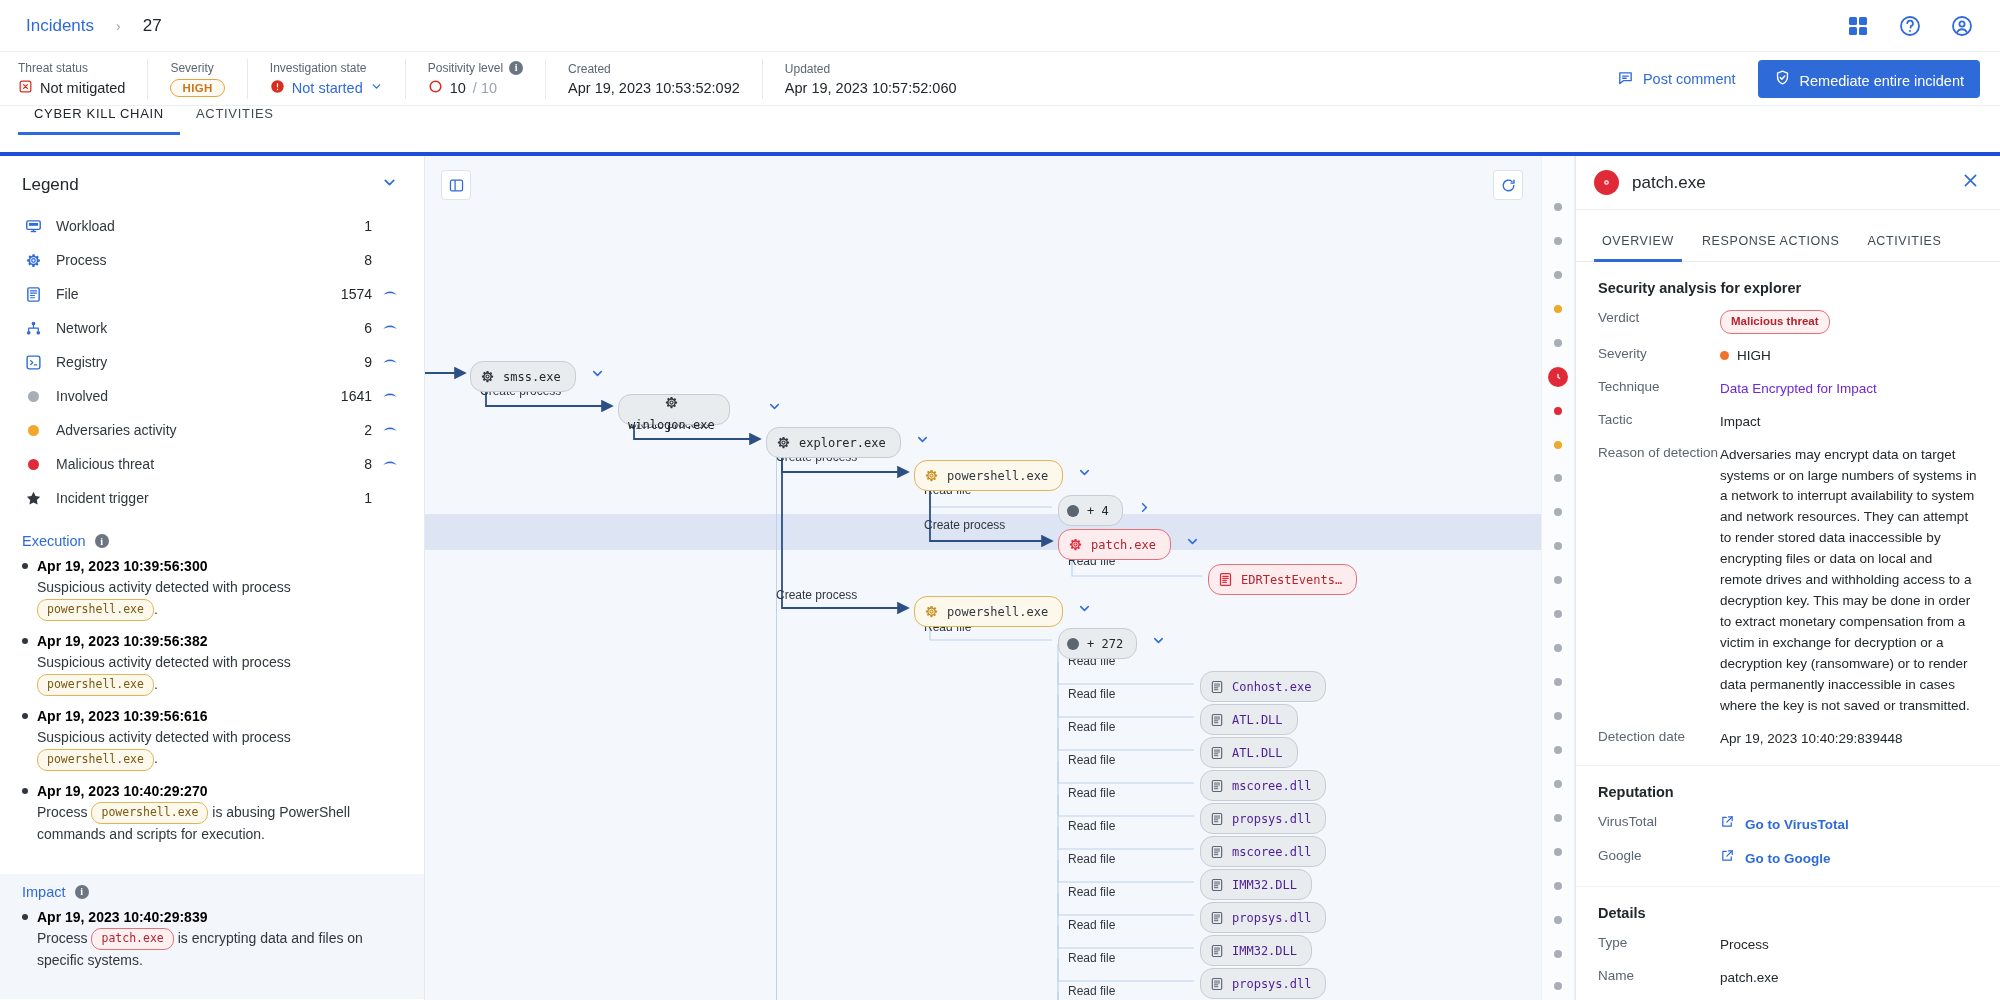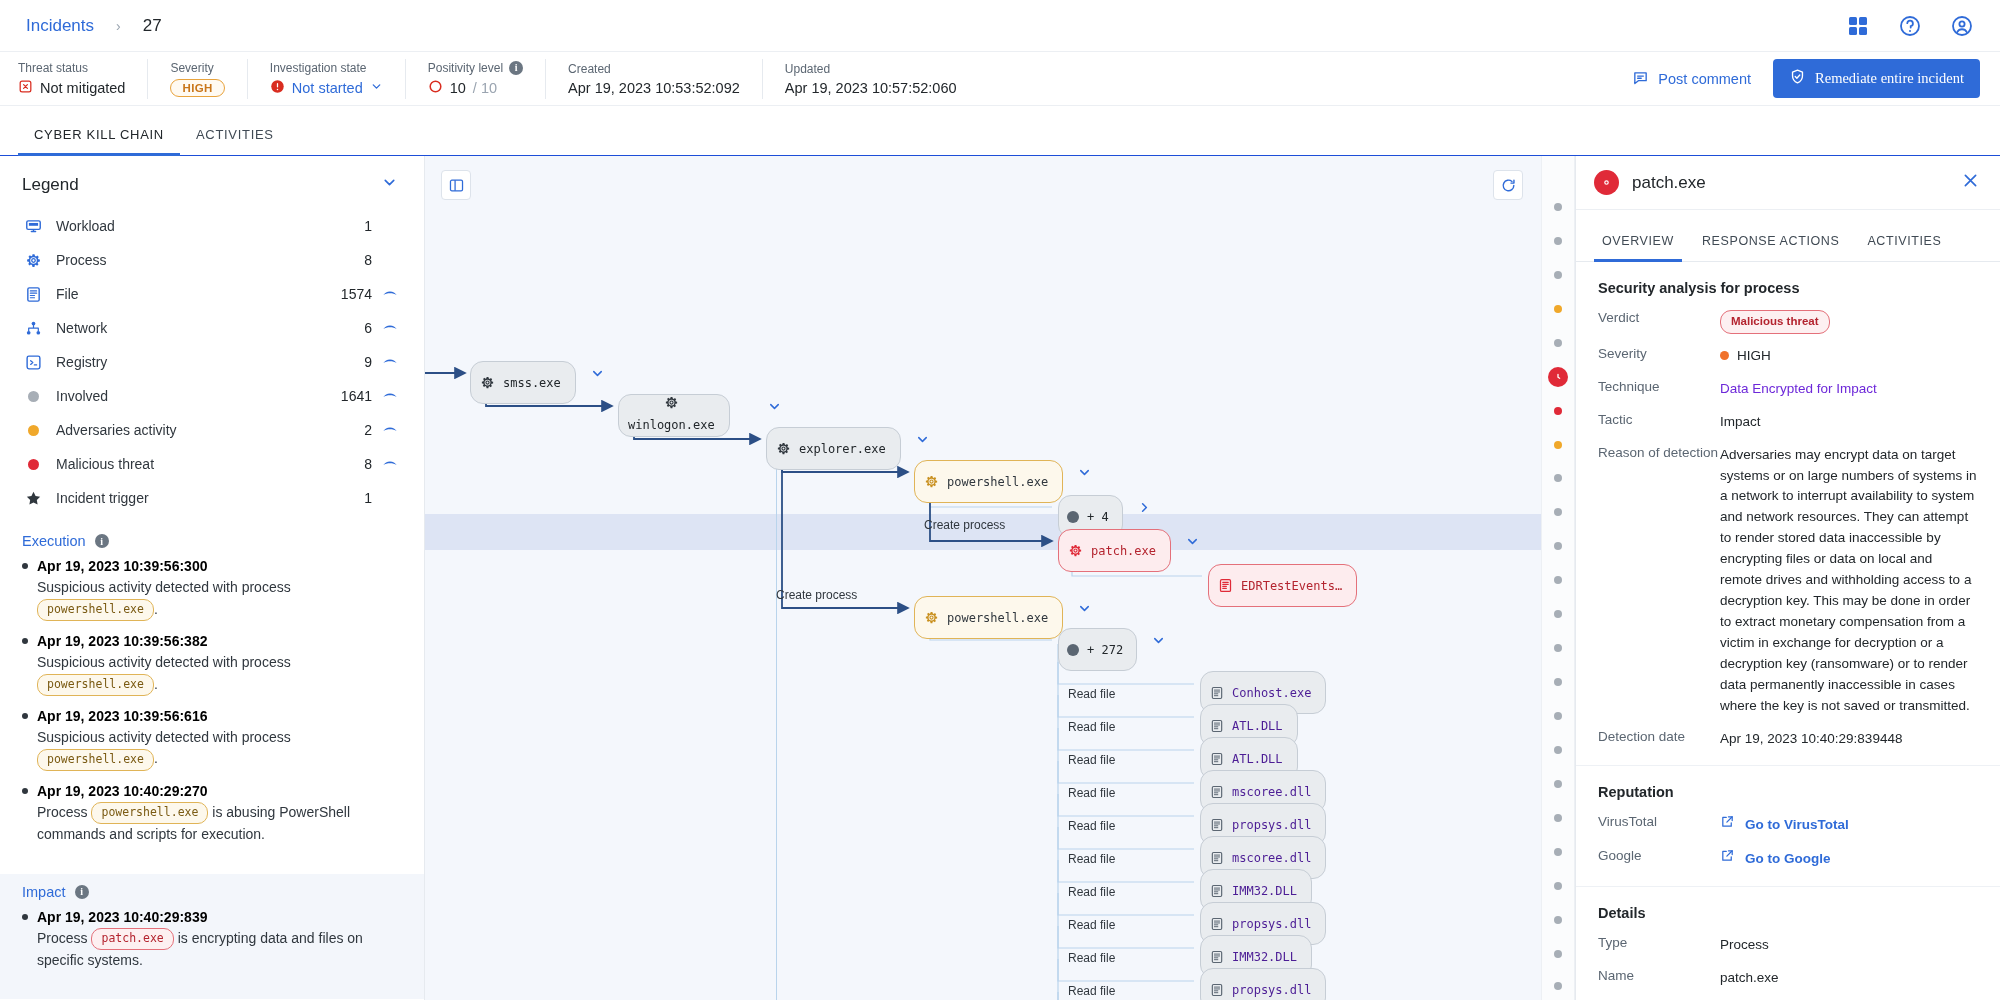--- a/index.html
+++ b/index.html
@@ -56,32 +56,32 @@
     padding: 2px 11px; letter-spacing: .4px;
   }
   .link-blue { color: #2f6bd8; cursor: pointer; }
   .muted { color: #9aa4b0; }
   .statusbar-spacer { flex: 1; }
   .post-comment {
     display: flex; align-items: center; gap: 9px;
     color: #2f6bd8; font-size: 14.5px; cursor: pointer; margin-right: 22px;
   }
   .btn-primary {
-    display: flex; align-items: center; gap: 9px;
+    display: flex; align-items: flex-end; gap: 9px;
     background: #2f6bd8; color: #fff; border: none; border-radius: 4px;
     font-size: 14.5px; padding: 9px 16px; cursor: pointer;
-    font-family: Liberation Serif, serif;
+    font-family: Liberation Sans, sans-serif;
   }
 
   
   .tabsbar {
     height: 50px; flex: 0 0 50px;
-    display: flex; align-items: flex-end;
+    display: flex; align-items: flex-start;
     padding: 0 18px;
-    border-bottom: 1px solid #1d4ed8; background: #fff;
+    border-bottom: 4px solid #1d4ed8; background: #fff;
   }
   .tab {
     font-size: 13px; letter-spacing: .7px; color: #404a54;
     padding: 0 16px 13px 16px; cursor: pointer; position: relative;
   }
   .tab.active { color: #22272b; }
   .tab.active::after {
     content: ""; position: absolute; left: 0; right: 0; bottom: -1px;
     height: 3px; background: #2f6bd8;
   }
@@ -156,21 +156,21 @@
     color: #2f6bd8; cursor: pointer; z-index: 5;
   }
   .hl-row {
     position: absolute; left: 0; right: 0; height: 36px;
     background: #dde4f4; z-index: 0;
   }
   .vline { position: absolute; width: 1px; background: #b9d4ec; z-index: 0; }
 
   .node {
     position: absolute; display: inline-flex; align-items: center; gap: 8px;
-    height: 43px; padding: 0 14px 0 9px; border-radius: 13px;
+    height: 31px; padding: 0 14px 0 9px; border-radius: 13px;
     font-size: 12px; font-family: "DejaVu Sans Mono", monospace;
     white-space: nowrap; z-index: 3; cursor: pointer;
   }
   .node-proc { background: #e9ecef; border: 1px solid #c6cdd5; color: #22272b; }
   .node-warn { background: #fdf8ec; border: 1px solid #e0b457; color: #30373e; }
   .node-bad  { background: #fdecee; border: 1px solid #e4707a; color: #b4242f; }
   .node-file { background: #e9ecef; border: 1px solid #c6cdd5; color: #4c1d95; }
   .node-file-bad { background: #fdecee; border: 1px solid #e4707a; color: #b4242f; }
   .node-count {
     background: #e9ecef; border: 1px solid #c6cdd5; color: #22272b;
@@ -849,21 +849,21 @@
       </div>
 
       <div class="panel-tabs">
         <div class="ptab active">OVERVIEW</div>
         <div class="ptab">RESPONSE ACTIONS</div>
         <div class="ptab">ACTIVITIES</div>
       </div>
 
       <div class="panel-body">
         <div class="pgroup">
-          <div class="pgroup-title">Security analysis for process</div>
+          <div class="pgroup-title">Security analysis for explorer</div>
 
           <div class="prow">
             <div class="pkey">Verdict</div>
             <div class="pval">
               <span class="badge-mal">Malicious threat</span>
             </div>
           </div>
 
           <div class="prow">
             <div class="pkey">Severity</div>

